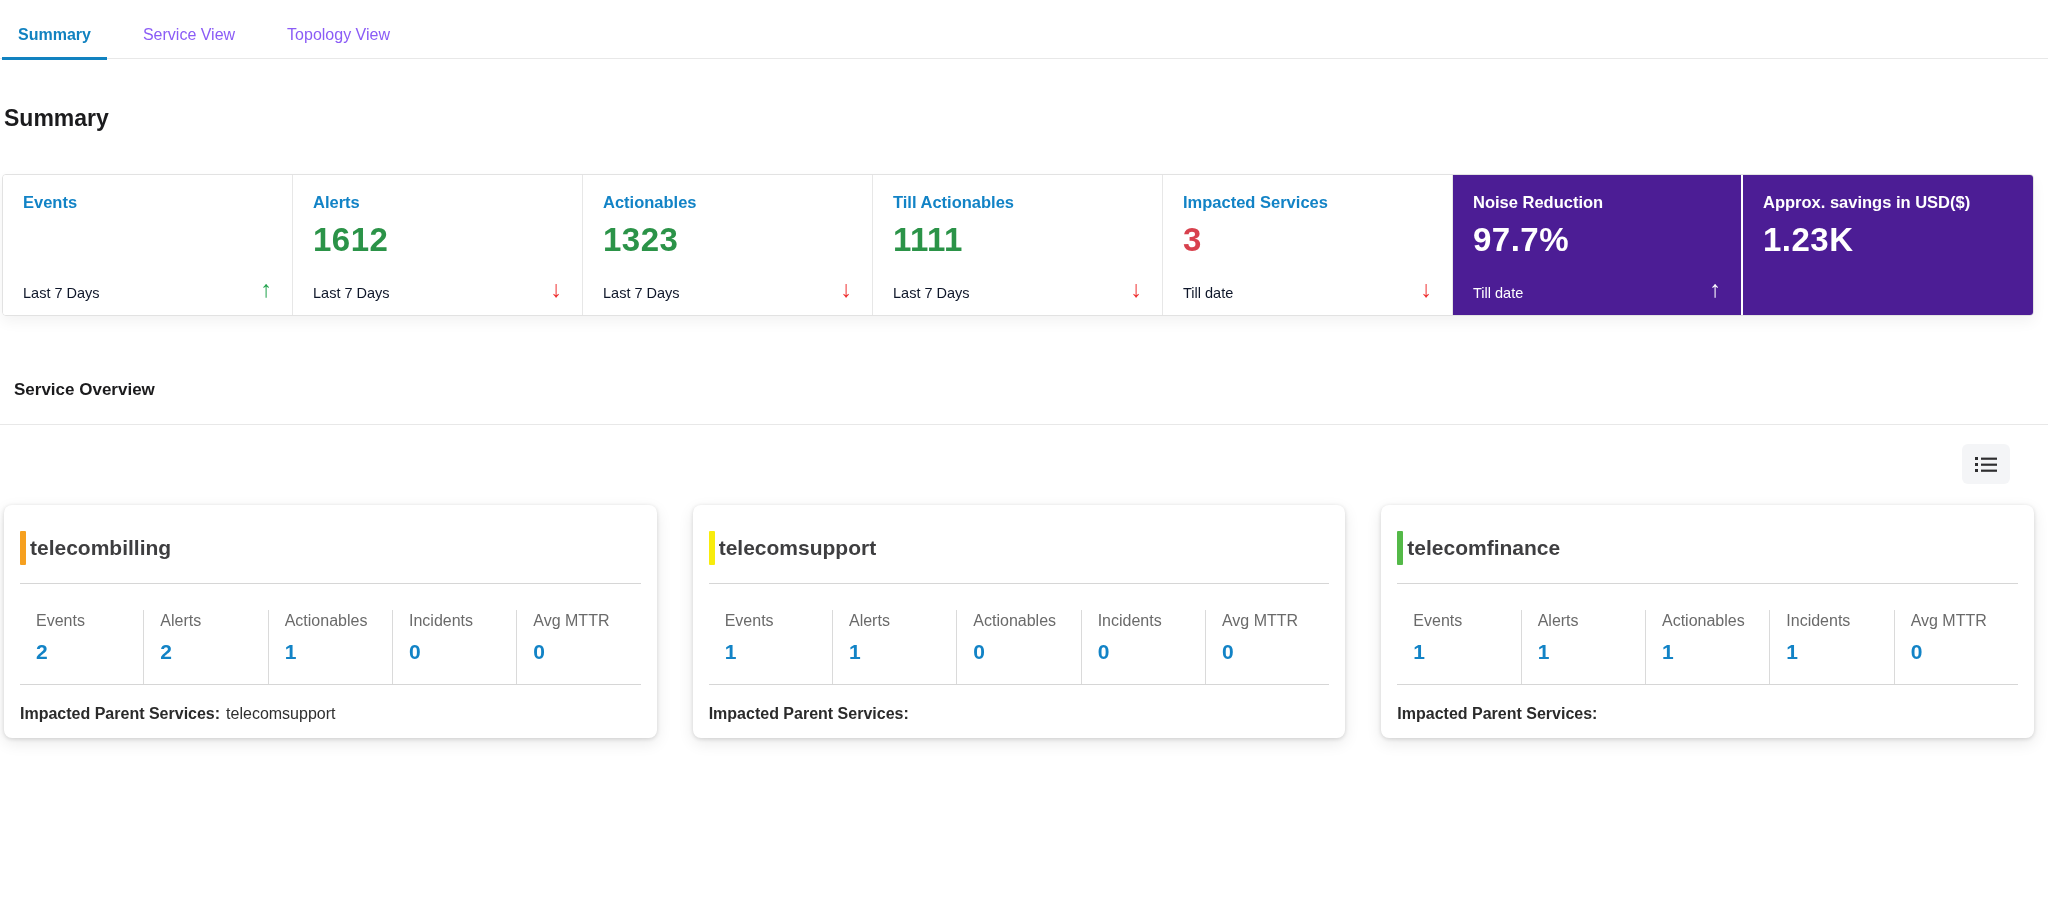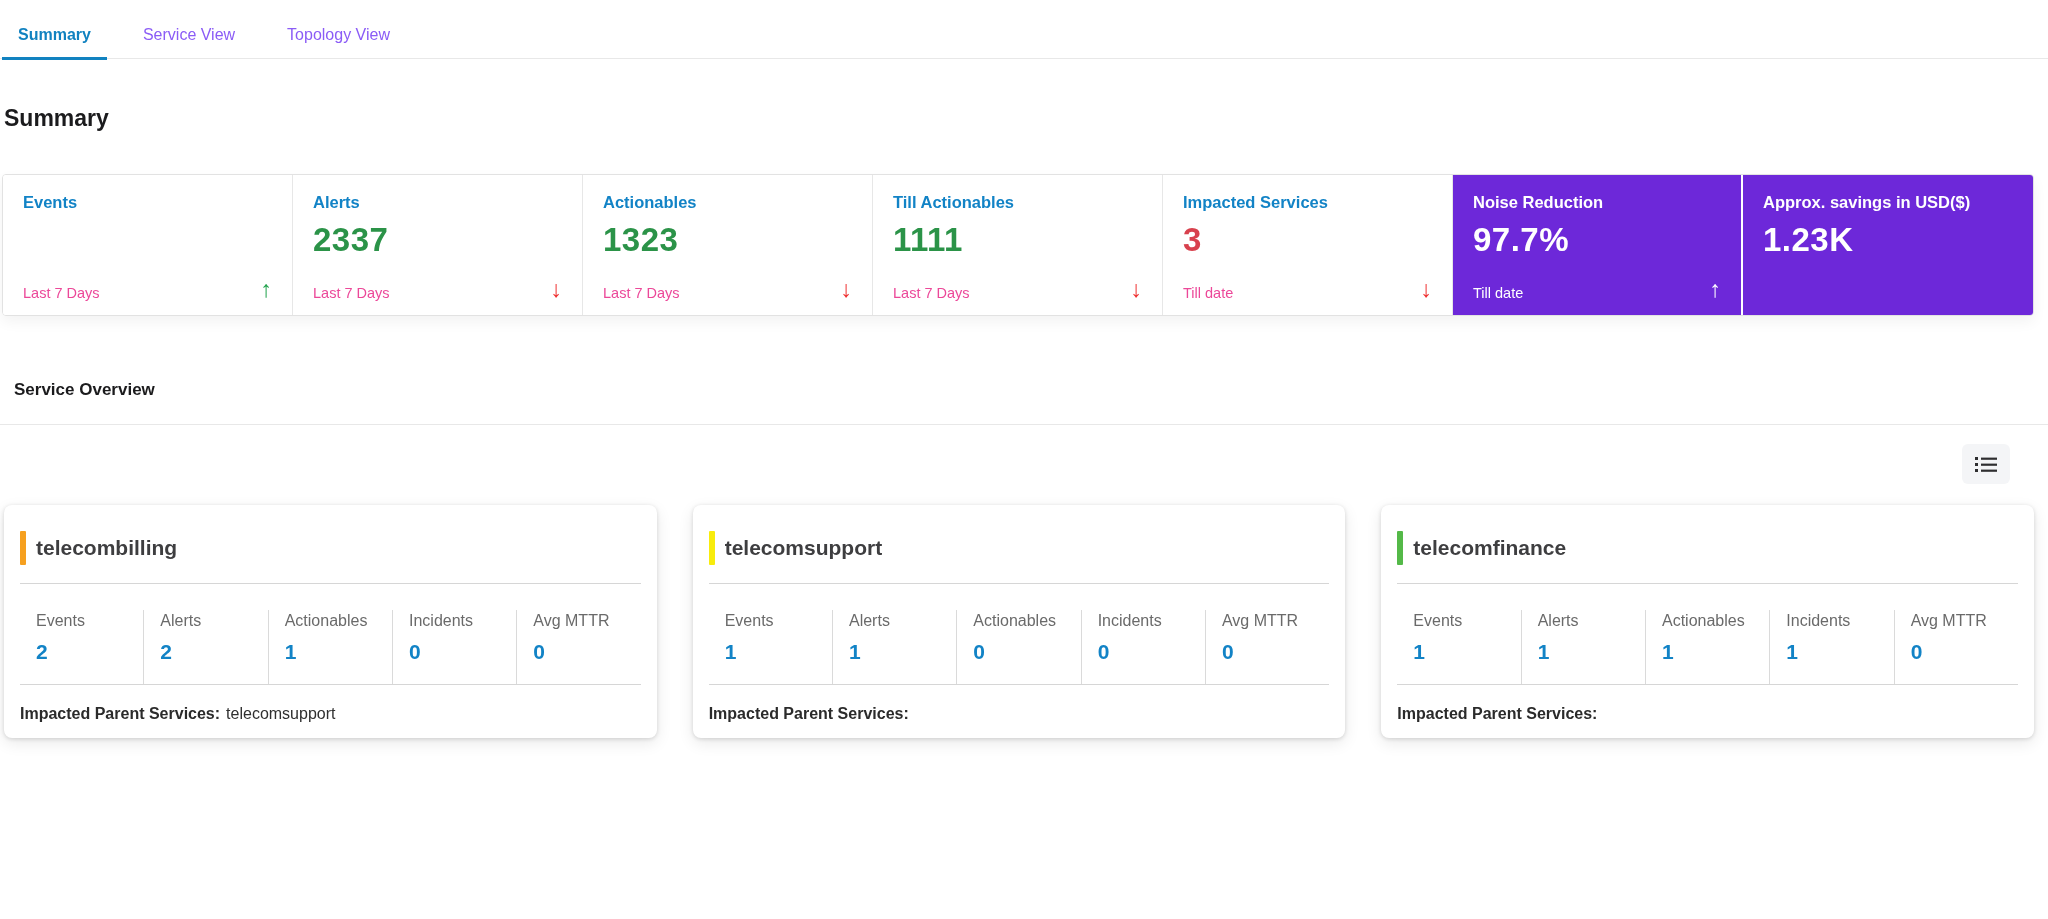--- a/index.html
+++ b/index.html
@@ -20,50 +20,50 @@
 
   .page-heading { margin:46px 0 0 2px; font-size:23px; font-weight:600; color:#1b1b1d; }
 
   
   .kpi-row { margin-top:42px; display:grid; grid-template-columns:repeat(7,1fr);
     border:1px solid #e2e2e2; border-radius:4px; overflow:hidden;
     box-shadow:0 6px 14px rgba(0,0,0,0.05); }
   .kpi { background:#fff; border-right:1px solid #e7e7e7; padding:18px 20px 14px;
     height:140px; display:flex; flex-direction:column; }
   .kpi:last-child { border-right:none; }
-  .kpi.highlight { background:#6d28d9; border-right:2px solid #ffffff; }
+  .kpi.highlight { background:#4c1d95; border-right:2px solid #ffffff; }
   .kpi.highlight:last-child { border-right:none; }
   .kpi-title { font-size:16.5px; font-weight:700; color:#1283c6; white-space:nowrap; }
   .kpi.highlight .kpi-title { color:#ffffff; }
   .kpi-value { margin-top:9px; font-size:33px; font-weight:700; color:#2b9348; letter-spacing:0.5px; }
   .kpi-value.red { color:#d8414d; }
   .kpi.highlight .kpi-value { color:#ffffff; }
   .kpi-foot { margin-top:auto; display:flex; justify-content:space-between; align-items:flex-end; }
-  .kpi-period { font-size:14.5px; color:#ec4899; }
+  .kpi-period { font-size:14.5px; color:#0f172a; }
   .kpi.highlight .kpi-period { color:#ffffff; }
   .trend { font-size:23px; line-height:1; font-weight:400; }
   .trend.up { color:#21a24c; }
   .trend.down { color:#ef2f2f; }
   .kpi.highlight .trend { color:#ffffff; }
 
   
   .section-heading { margin:64px 0 0 12px; font-size:17px; font-weight:600; color:#1b1b1d; }
   .section-divider { margin:24px -14px 0 -2px; border-bottom:1px solid #e8e8e8; }
   .toolbar { display:flex; justify-content:flex-end; padding:19px 24px 0 0; }
   .list-btn { width:48px; height:40px; background:#f4f5f7; border:none; border-radius:6px;
     display:flex; align-items:center; justify-content:center; cursor:pointer; }
   .list-btn svg { display:block; }
 
   .cards-grid { display:grid; grid-template-columns:repeat(3,1fr); gap:36px;
     margin-top:21px; padding-left:2px; }
   .service-card { background:#fff; border-radius:8px; overflow:hidden; cursor:pointer;
     box-shadow:0 1px 4px rgba(0,0,0,0.14), 0 5px 16px rgba(0,0,0,0.09); }
   .sc-header { display:flex; align-items:center; padding:26px 16px 18px; }
   .accent-bar { width:6px; height:34px; border-radius:1px; flex:none; }
-  .sc-title { margin-left:10px; font-size:21px; font-weight:700; color:#3e3e40; }
+  .sc-title { margin-left:4px; font-size:21px; font-weight:700; color:#3e3e40; }
   .sc-divider { border-top:1px solid #d6d6d6; margin:0 16px; }
   .sc-stats { display:flex; padding:26px 16px 0; }
   .stat { flex:1; padding:2px 6px 20px 16px; border-left:1px solid #dadada; min-width:0; }
   .stat:first-child { border-left:none; }
   .stat-label { font-size:16px; color:#6a6a6a; white-space:nowrap; }
   .stat-value { margin-top:10px; font-size:21px; font-weight:700; color:#1283c6; }
   .sc-footer { padding:20px 16px 15px; font-size:16px; color:#2f2f2f; }
   .impacted-label { font-weight:700; color:#2b2b2b; }
   .impacted-value { margin-left:6px; }
 </style>
@@ -85,21 +85,21 @@
     <div class="kpi">
       <div class="kpi-title">Events</div>
       <div class="kpi-foot">
         <span class="kpi-period">Last 7 Days</span>
         <span class="trend up">↑</span>
       </div>
     </div>
 
     <div class="kpi">
       <div class="kpi-title">Alerts</div>
-      <div class="kpi-value">2337</div>
+      <div class="kpi-value">1612</div>
       <div class="kpi-foot">
         <span class="kpi-period">Last 7 Days</span>
         <span class="trend down">↓</span>
       </div>
     </div>
 
     <div class="kpi">
       <div class="kpi-title">Actionables</div>
       <div class="kpi-value">1323</div>
       <div class="kpi-foot">

